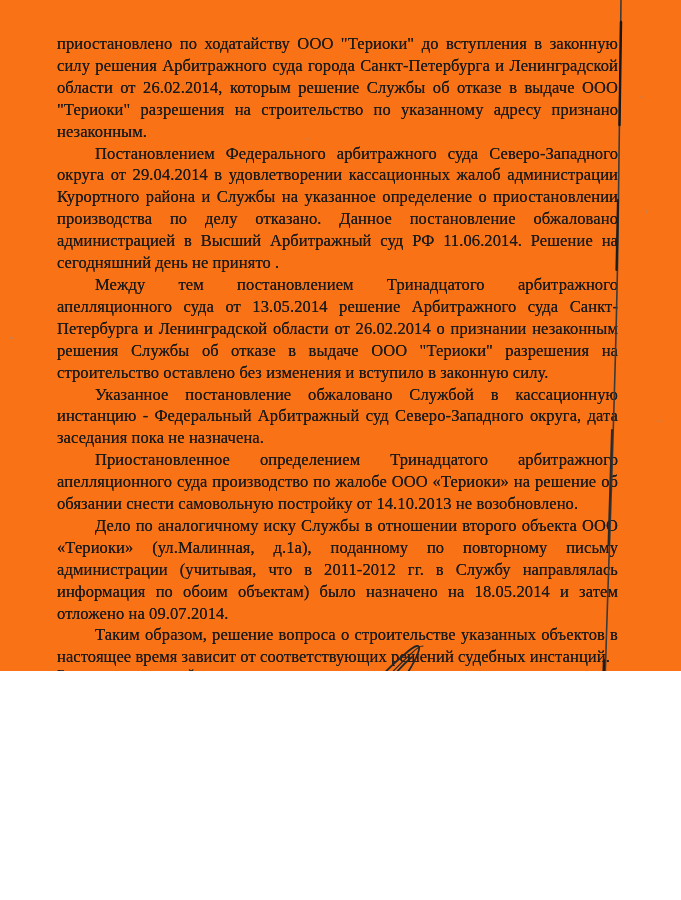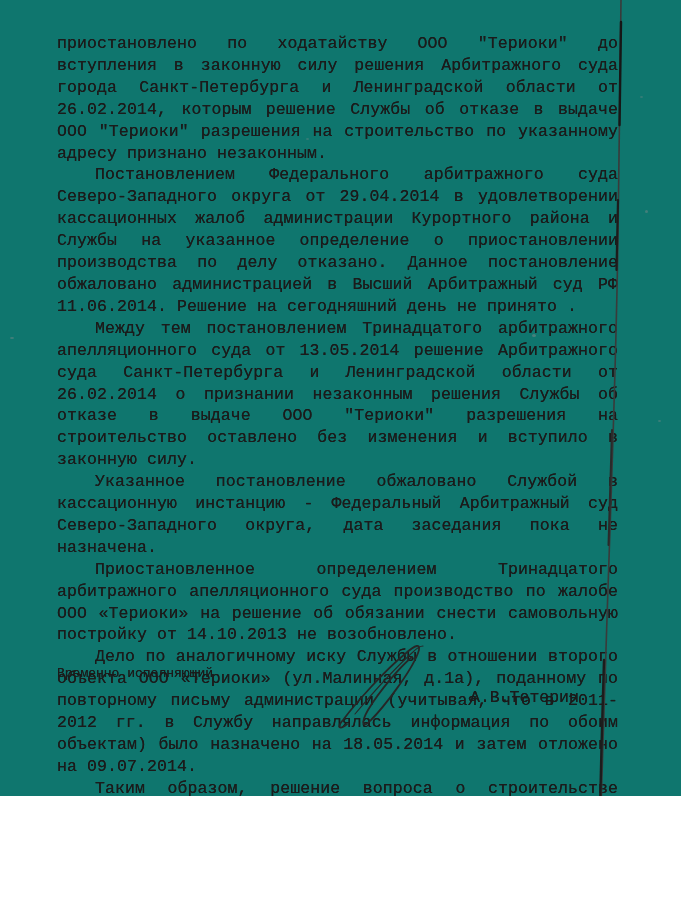--- a/index.html
+++ b/index.html
@@ -3,23 +3,23 @@
 <meta charset="utf-8">
 <style>
   html, body {
     margin: 0;
     padding: 0;
     background: #ffffff;
   }
   .page {
     position: relative;
     width: 681px;
-    height: 796px;
-    background: #0f766e;
-    font-family: Liberation Mono, monospace;
+    height: 671px;
+    background: #f97316;
+    font-family: Liberation Serif, serif;
     color: #1b1b1b;
     overflow: hidden;
   }
   .body-text {
     position: absolute;
     left: 57px;
     top: 33px;
     width: 561px;
   }
   .para {

